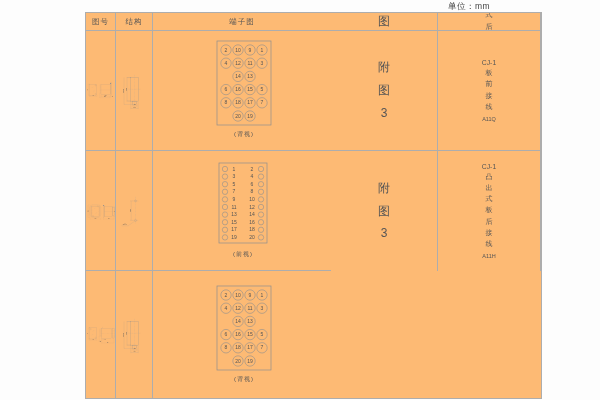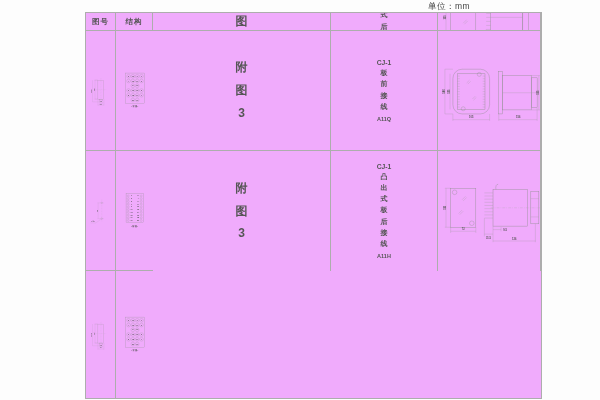--- a/index.html
+++ b/index.html
@@ -1,27 +1,27 @@
 <!DOCTYPE html>
 <html><head>
 <meta charset="utf-8">
 <style>
   html,body{margin:0;padding:0;}
   body{
     width:600px;height:400px;position:relative;background:#fdfdfd;
     font-family:"Liberation Sans","DejaVu Sans",sans-serif;color:#555;
     overflow:hidden;
   }
-  .unit-label{position:absolute;left:428px;top:1px;font-size:8.5px;color:#444;letter-spacing:.5px;text-align:right;}
+  .unit-label{position:absolute;left:448px;top:1px;font-size:8.5px;color:#444;letter-spacing:.5px;text-align:right;}
   .spec-table{
     position:absolute;left:85px;top:12px;width:455px;height:385px;
     display:grid;
     grid-template-columns:30px 37px 178px 107px 103px;
     grid-template-rows:18px 120px 120px 1fr;
-    border:1px solid #adadad;background:#f0abfc;font-weight:bold;
+    border:1px solid #adadad;background:#fdba74;
   }
   .cell{border-right:1px solid #adadad;border-bottom:1px solid #adadad;
     display:flex;align-items:center;justify-content:center;overflow:hidden;}
   .cell.last-col{border-right:none;}
   .cell.last-row{border-bottom:none;}
   .hdr{font-size:7.5px;color:#555;letter-spacing:1px;white-space:nowrap;}
   .figno{width:1.3em;word-break:break-all;text-align:center;font-size:12px;line-height:1.9;color:#555;}
   .structure{flex-direction:column;gap:1px;}
   .model{font-size:6.8px;color:#555;}
   .struct-chars{width:1.25em;word-break:break-all;text-align:center;font-size:7px;line-height:1.6;color:#555;}
@@ -37,20 +37,21 @@
 </style>
 </head>
 <body>
 
 <div class="unit-label">单位：mm</div>
 
 <div class="spec-table">
 
   <div class="cell hdr">图号</div>
   <div class="cell hdr">结构</div>
+  <div class="cell hdr last-col">端子图</div>
 
   <div class="cell">
     <div class="figno">附图3</div>
   </div>
   <div class="cell structure">
     <div class="model">CJ-1</div>
     <div class="struct-chars">嵌入式后接线</div>
     <div class="code">A11K</div>
   </div>
 

